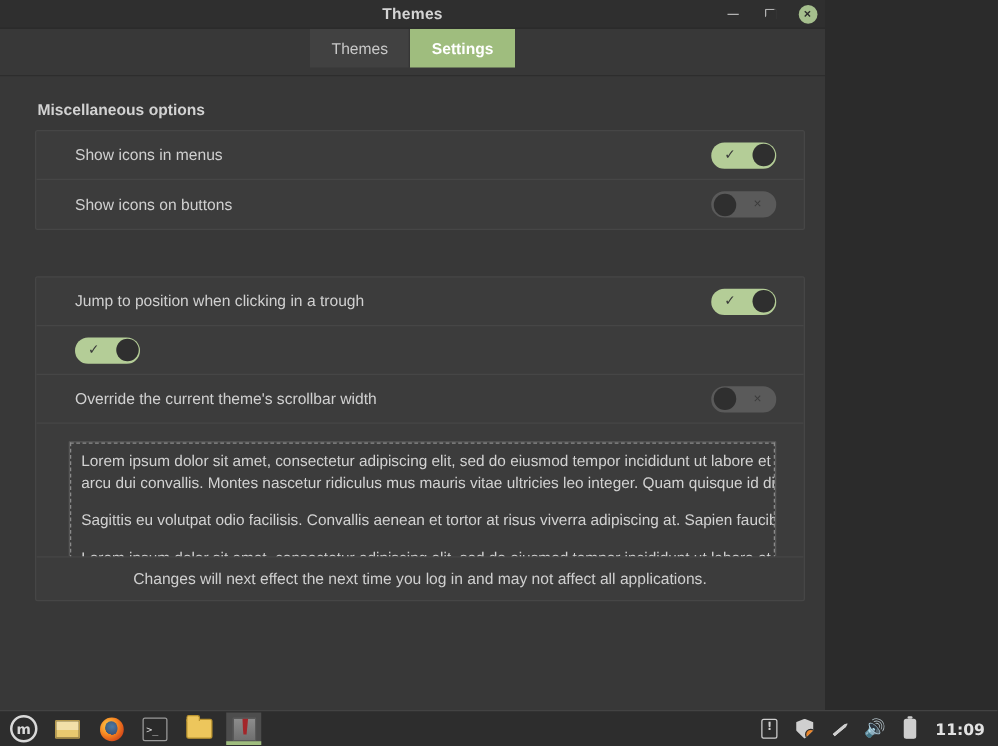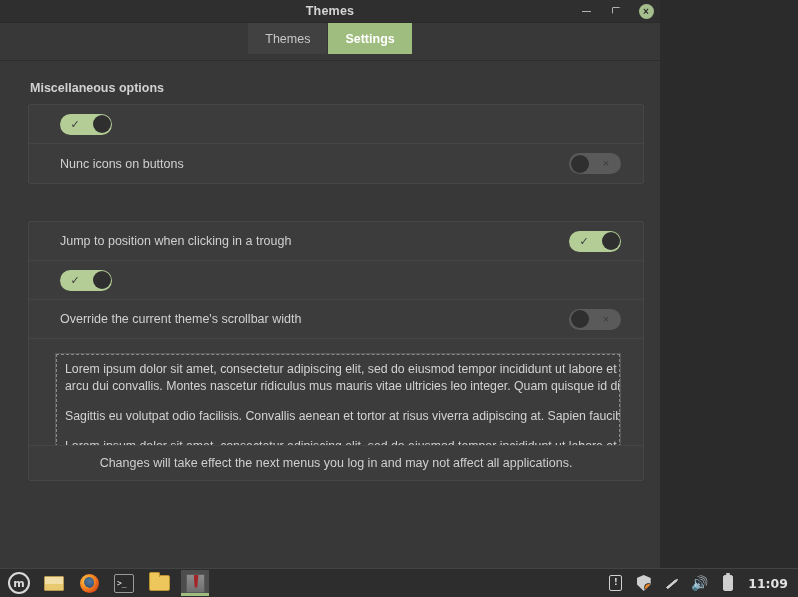--- a/index.html
+++ b/index.html
@@ -453,28 +453,29 @@
     </div>
   </div>
 
   <div id="content">
 
     <div class="section">
       <div class="section-title">Miscellaneous options</div>
       <div class="panel">
 
         <div class="row">
+          <div class="row-label">Show icons in menus</div>
           <div class="toggle on">
             <span class="mark">✓</span>
             <span class="knob"></span>
           </div>
         </div>
 
         <div class="row">
-          <div class="row-label">Nunc icons on buttons</div>
+          <div class="row-label">Show icons on buttons</div>
           <div class="toggle off">
             <span class="mark">×</span>
             <span class="knob"></span>
           </div>
         </div>
 
       </div>
     </div>
 
     <div class="section-gap"></div>
@@ -506,21 +507,21 @@
         </div>
 
         <div class="textbox-row">
           <div class="textbox">
             <p>Lorem ipsum dolor sit amet, consectetur adipiscing elit, sed do eiusmod tempor incididunt ut labore et dolore magna aliqua. Nunc sed blandit libero volutpat sed cras ornare arcu dui convallis. Montes nascetur ridiculus mus mauris vitae ultricies leo integer. Quam quisque id diam vel quam elementum pulvinar etiam non.</p>
             <p>Sagittis eu volutpat odio facilisis. Convallis aenean et tortor at risus viverra adipiscing at. Sapien faucibus et molestie ac feugiat sed lectus vestibulum mattis.</p>
             <p>Lorem ipsum dolor sit amet, consectetur adipiscing elit, sed do eiusmod tempor incididunt ut labore et dolore magna aliqua.</p>
           </div>
         </div>
 
-        <div class="footer-note">Changes will take effect the next menus you log in and may not affect all applications.</div>
+        <div class="footer-note">Changes will next effect the next time you log in and may not affect all applications.</div>
 
       </div>
     </div>
 
   </div>
 </div>
 
 <div id="taskbar">
 
   <div id="taskbar-left">

